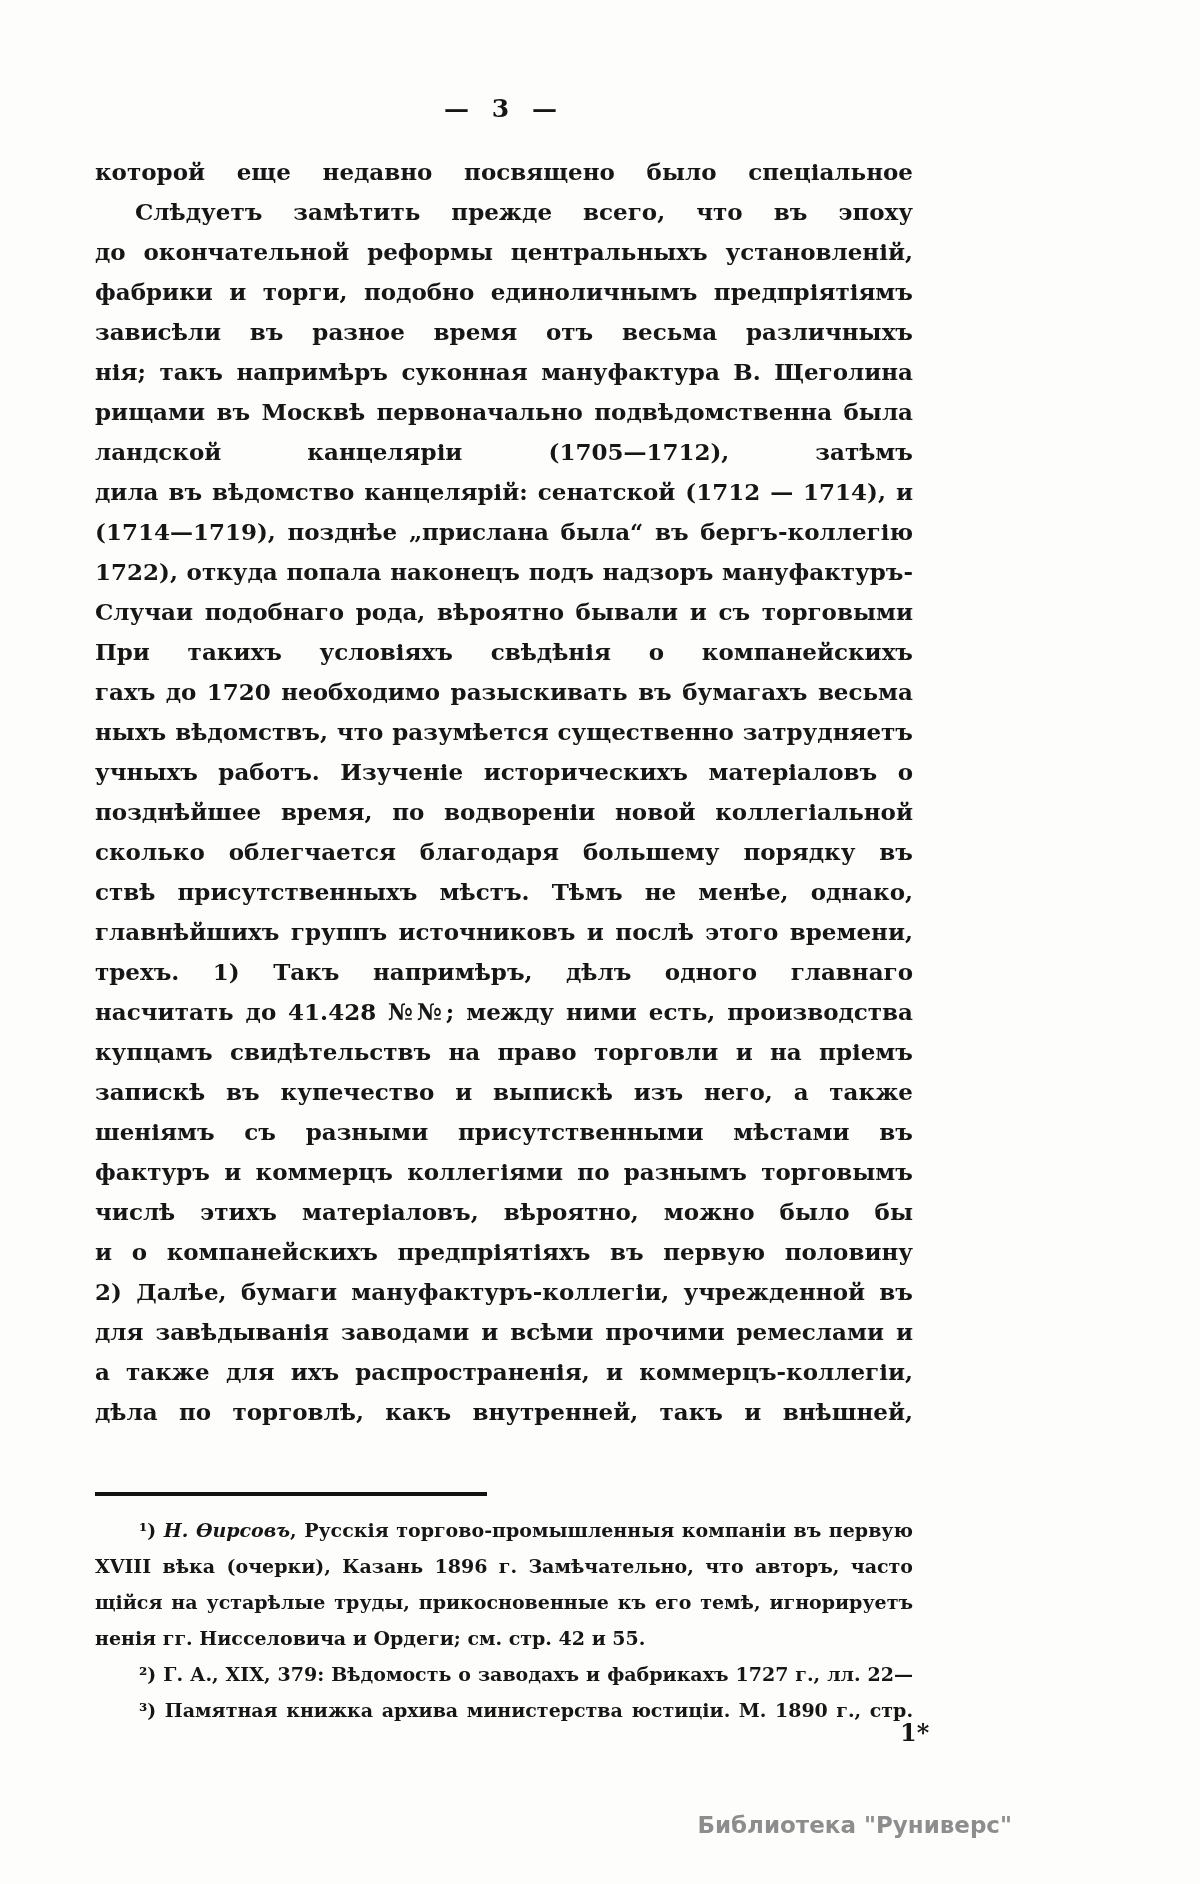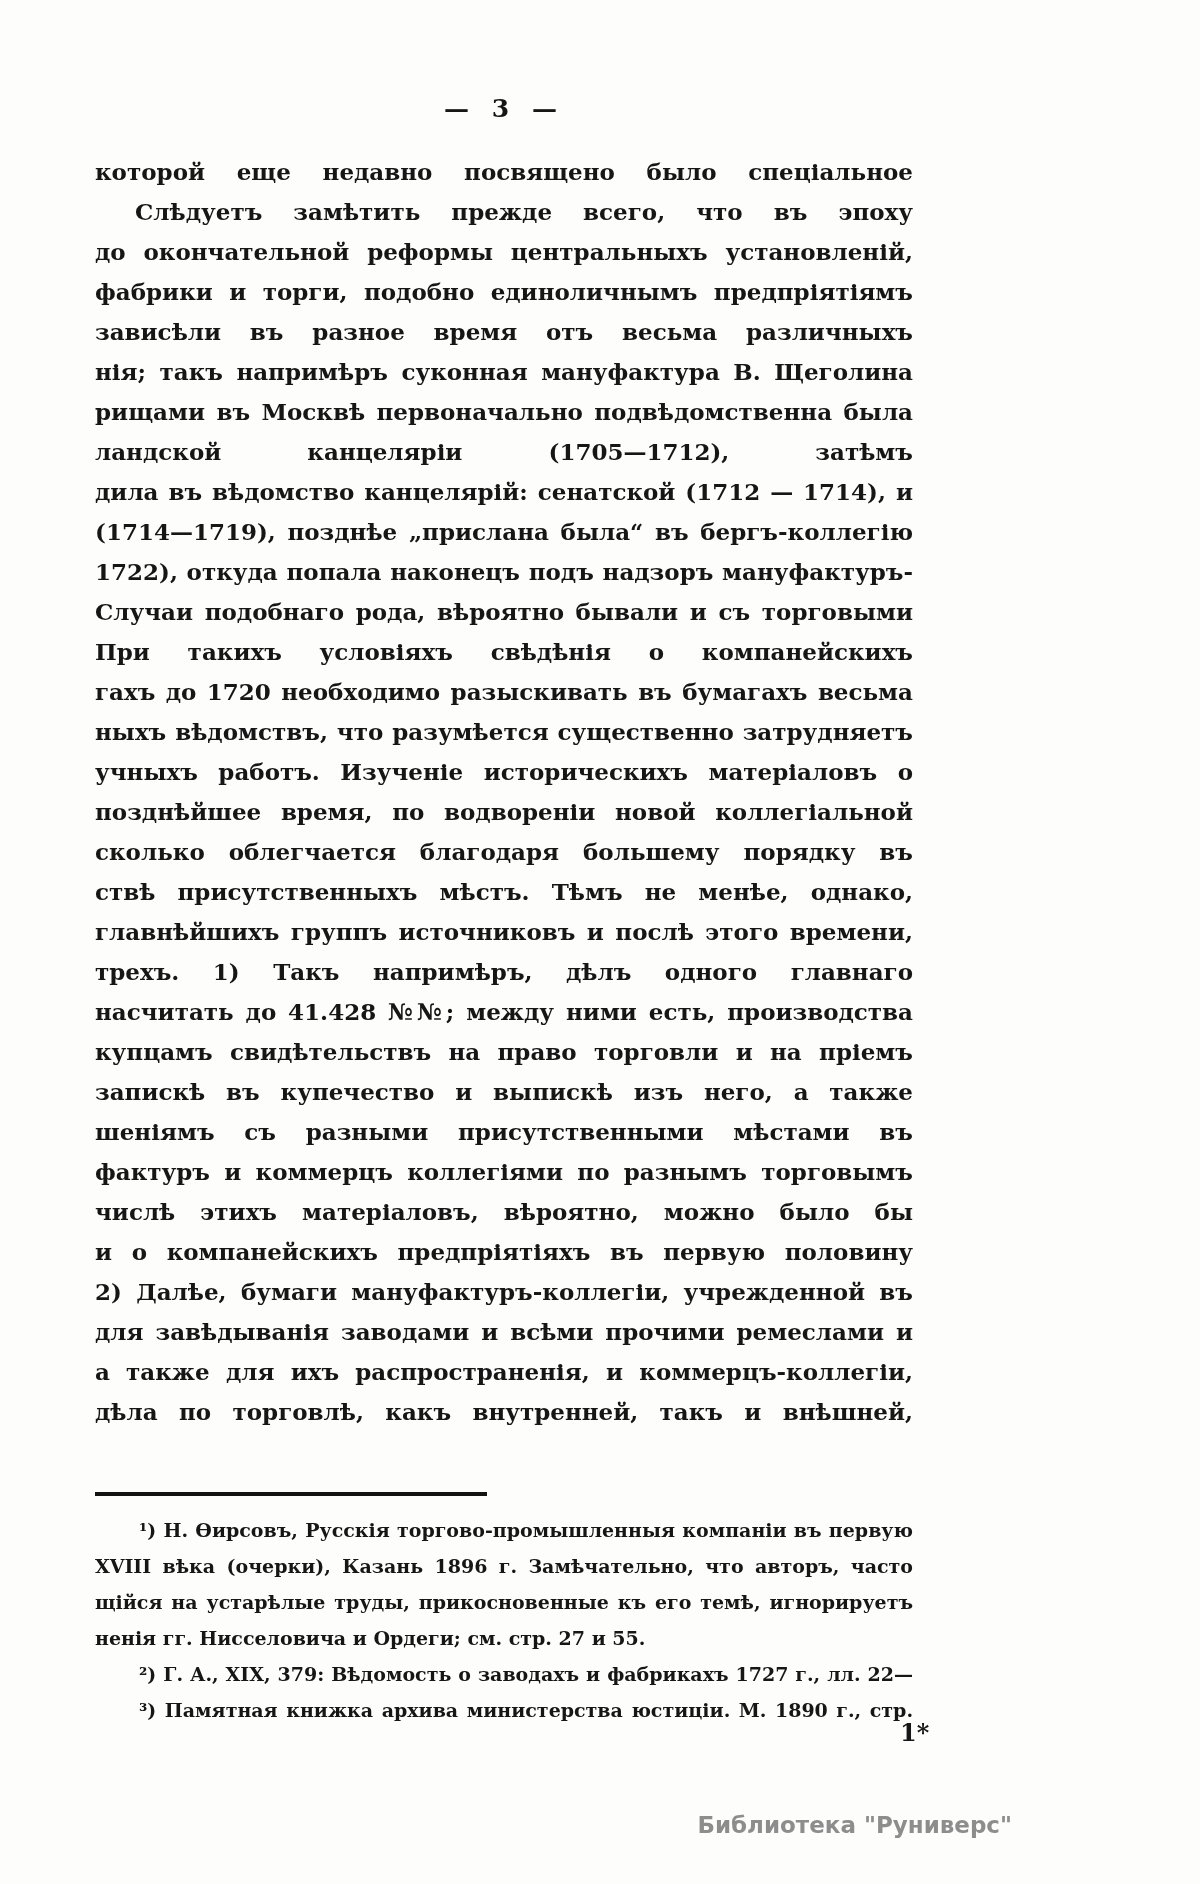--- a/index.html
+++ b/index.html
@@ -33,21 +33,21 @@
   .fnrule {
     position: absolute; top: 1492px; left: 95px;
     width: 392px; height: 4px; background: #131313;
   }
   .footnotes {
     position: absolute; top: 1512px; left: 95px; width: 818px;
     font-size: 19px; font-weight: bold;
   }
   .footnotes .line { height: 36px; line-height: 36px; }
   .footnotes .line.indent { text-indent: 44px; }
-  .it { }
+  .it { font-style: italic; }
   .sig {
     position: absolute; top: 1718px; left: 900px;
     font-size: 24px; font-weight: bold;
   }
   .wm {
     position: absolute; top: 1812px; right: 188px;
     font-family: "DejaVu Sans", sans-serif;
     font-size: 23px; font-weight: bold;
     color: #8d8d8d;
   }
@@ -95,21 +95,21 @@
       <div class="line">дѣла по торговлѣ, какъ внутренней, такъ и внѣшней, извѣстны намъ</div>
     </div>
 
   <div class="fnrule"></div>
 
   <div class="footnotes">
 
   <div class="line indent"><span>¹) </span><span class="it">Н. Ѳирсовъ</span><span>, Русскія торгово-промышленныя компаніи въ первую половину</span></div>
       <div class="line">XVIII вѣка (очерки), Казань 1896 г. Замѣчательно, что авторъ, часто ссылаю-</div>
       <div class="line">щійся на устарѣлые труды, прикосновенные къ его темѣ, игнорируетъ сочи-</div>
-      <div class="line end">ненія гг. Нисселовича и Ордеги; см. стр. 27 и 55.</div>
+      <div class="line end">ненія гг. Нисселовича и Ордеги; см. стр. 42 и 55.</div>
       <div class="line indent">²) Г. А., XIX, 379: Вѣдомость о заводахъ и фабрикахъ 1727 г., лл. 22—25.</div>
       <div class="line indent">³) Памятная книжка архива министерства юстиціи. М. 1890 г., стр. 99—100.</div>
     </div>
 
   <div class="sig">1*</div>
 
   <div class="wm">Библиотека "Руниверс"</div>
 
 </div>
 

